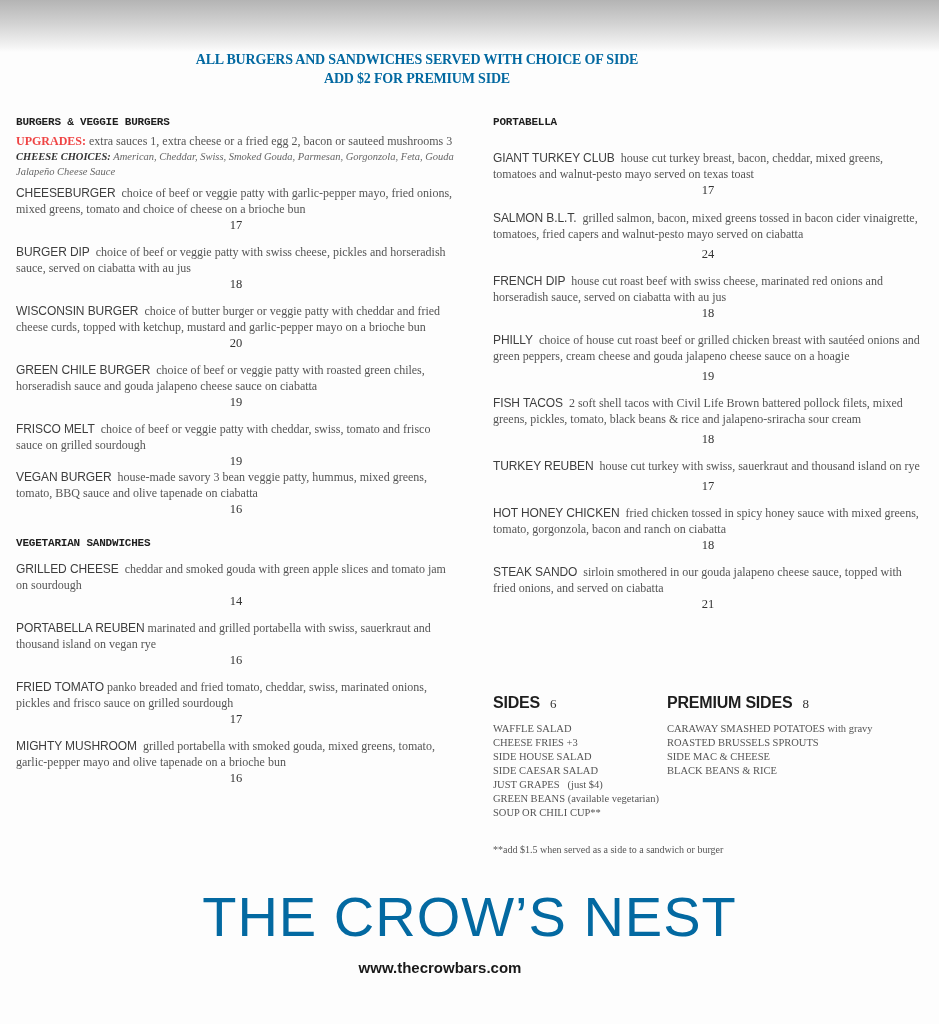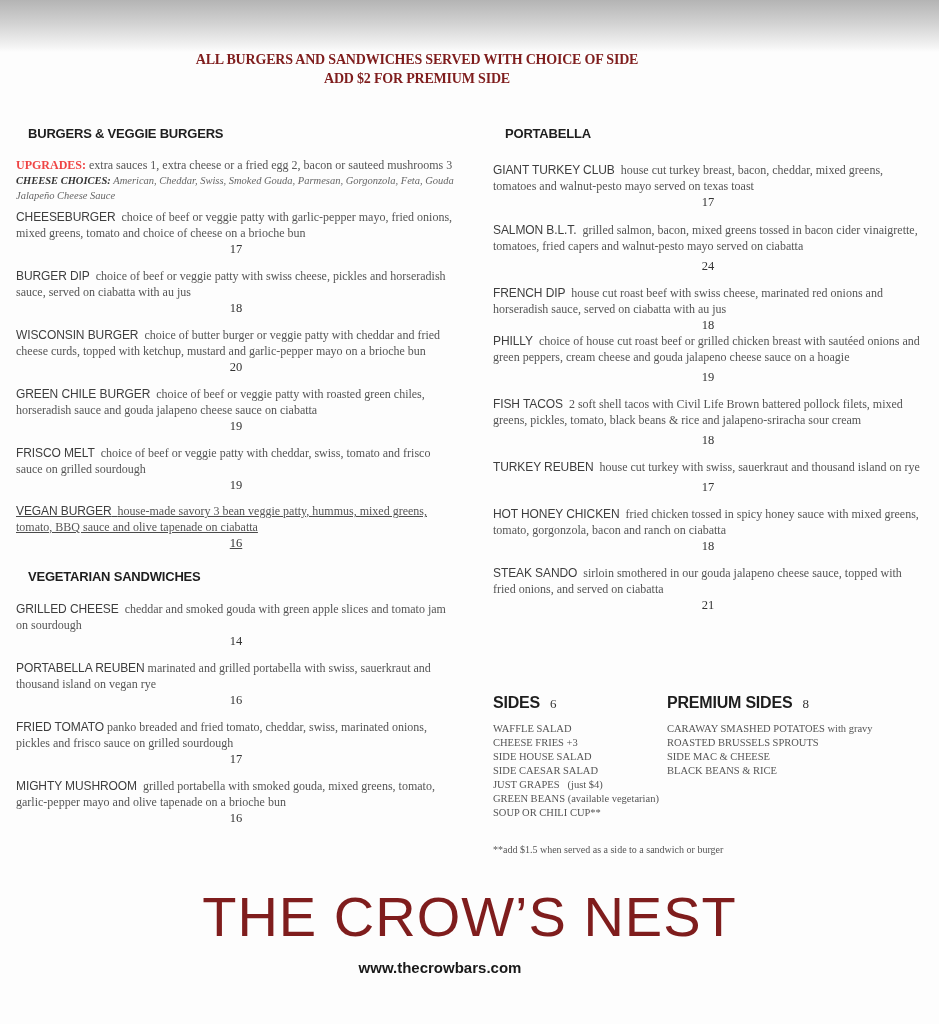--- a/index.html
+++ b/index.html
@@ -25,36 +25,36 @@
     .notice {
       position: absolute;
       left: 0;
       top: 50px;
       width: 834px;
       text-align: center;
       font-family: "Liberation Serif", "DejaVu Serif", serif;
       font-weight: bold;
       font-size: 14px;
       line-height: 19px;
-      color: #7f1d1d;
+      color: #0369a1;
       letter-spacing: -0.2px;
     }
     .col {
       position: absolute;
       top: 110px;
     }
     .col-left { left: 16px; width: 440px; }
     .col-right { left: 493px; width: 430px; }
 
     .section-title {
-      font-family: Liberation Sans, sans-serif;
-      font-weight: bold;
-      font-size: 13px;
+      font-family: Liberation Mono, monospace;
+      font-weight: bold;
+      font-size: 11px;
       color: #1e1e1e;
-      margin: 12px;
+      margin: 0;
       line-height: 24px;
       letter-spacing: -0.2px;
     }
     .upgrades {
       font-size: 12px;
       line-height: 15px;
       color: #555;
       margin: 0;
     }
     .upgrades b { color: #ef4444; }
@@ -128,21 +128,21 @@
 
     .brand {
       position: absolute;
       left: 0;
       top: 885px;
       width: 939px;
       text-align: center;
       font-family: "Liberation Sans", "DejaVu Sans", sans-serif;
       font-size: 56px;
       line-height: 64px;
-      color: #7f1d1d;
+      color: #0369a1;
       letter-spacing: 1px;
     }
     .website {
       position: absolute;
       left: 0;
       top: 959px;
       width: 880px;
       text-align: center;
       font-family: "Liberation Sans", "DejaVu Sans", sans-serif;
       font-weight: bold;
@@ -179,21 +179,21 @@
       <p class="price">20</p>
     </div>
     <div style="margin-top:11px;">
       <p class="item"><span class="name">GREEN CHILE BURGER</span>&nbsp; <span class="desc">choice of beef or veggie patty with roasted green chiles, horseradish sauce and gouda jalapeno cheese sauce on ciabatta</span></p>
       <p class="price">19</p>
     </div>
     <div style="margin-top:11px;">
       <p class="item"><span class="name">FRISCO MELT</span>&nbsp; <span class="desc">choice of beef or veggie patty with cheddar, swiss, tomato and frisco sauce on grilled sourdough</span></p>
       <p class="price">19</p>
     </div>
-    <div style="margin-top:10px;text-decoration:underline;">
+    <div style="margin-top:0;">
       <p class="item"><span class="name">VEGAN BURGER</span>&nbsp; <span class="desc">house-made savory 3 bean veggie patty, hummus, mixed greens, tomato, BBQ sauce and olive tapenade on ciabatta</span></p>
       <p class="price">16</p>
     </div>
   </section>
 
   <section style="margin-top:14px;">
     <h2 class="section-title">VEGETARIAN SANDWICHES</h2>
     <div style="margin-top:6px;">
       <p class="item"><span class="name">GRILLED CHEESE</span>&nbsp; <span class="desc">cheddar and smoked gouda with green apple slices and tomato jam on sourdough</span></p>
       <p class="price">14</p>
@@ -221,21 +221,21 @@
       <p class="price">17</p>
     </div>
     <div style="margin-top:12px;">
       <p class="item"><span class="name">SALMON B.L.T.</span>&nbsp; <span class="desc">grilled salmon, bacon, mixed greens tossed in bacon cider vinaigrette, tomatoes, fried capers and walnut-pesto mayo served on ciabatta</span></p>
       <p class="price" style="margin-top:4px;">24</p>
     </div>
     <div style="margin-top:11px;">
       <p class="item"><span class="name">FRENCH DIP</span>&nbsp; <span class="desc">house cut roast beef with swiss cheese, marinated red onions and horseradish sauce, served on ciabatta with au jus</span></p>
       <p class="price">18</p>
     </div>
-    <div style="">
+    <div style="margin-top:11px;">
       <p class="item"><span class="name">PHILLY</span>&nbsp; <span class="desc">choice of house cut roast beef or grilled chicken breast with sautéed onions and green peppers, cream cheese and gouda jalapeno cheese sauce on a hoagie</span></p>
       <p class="price" style="margin-top:4px;">19</p>
     </div>
     <div style="margin-top:11px;">
       <p class="item"><span class="name">FISH TACOS</span>&nbsp; <span class="desc">2 soft shell tacos with Civil Life Brown battered pollock filets, mixed greens, pickles, tomato, black beans &amp; rice and jalapeno-sriracha sour cream</span></p>
       <p class="price" style="margin-top:4px;">18</p>
     </div>
     <div style="margin-top:11px;">
       <p class="item"><span class="name">TURKEY REUBEN</span>&nbsp; <span class="desc">house cut turkey with swiss, sauerkraut and thousand island on rye</span></p>
       <p class="price" style="margin-top:4px;">17</p>

